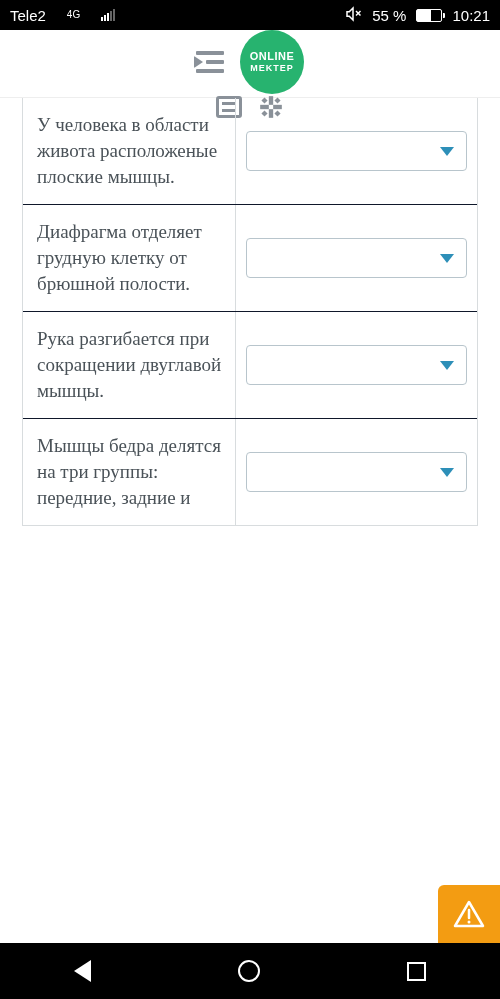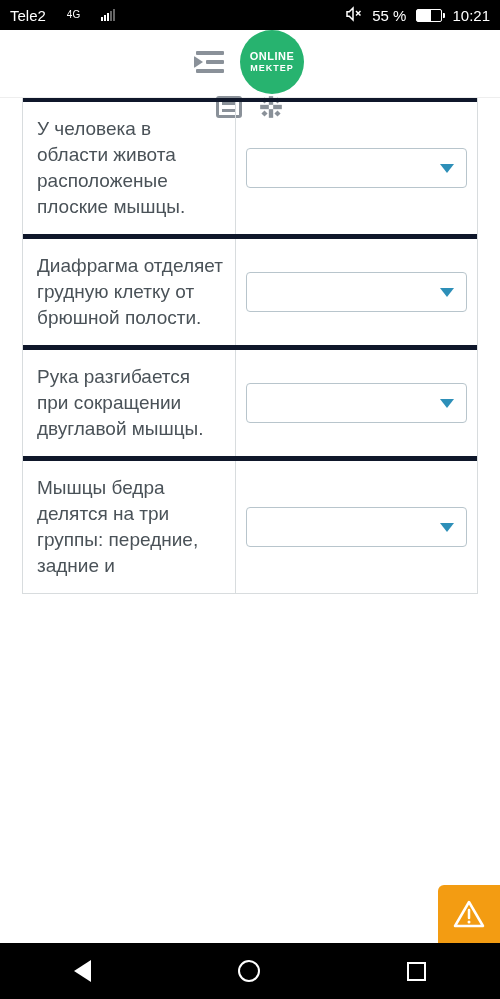--- a/index.html
+++ b/index.html
@@ -73,21 +73,22 @@
     overflow:hidden;
     position:relative;
   }
   .qtable {
     border:1px solid #d8dcde;
     border-top:none;
     margin-top:-1px;
   }
   .qrow {
     display:flex;
-    border-top:5px solid #0f172a;
+    border-top:1px solid #0f172a;
+    font-family:Liberation Serif, serif;
   }
   .qcell-text {
     flex:0 0 47%;
     padding: 14px 12px 14px 14px;
     font-size: 19px;
     line-height: 26px;
     color:#4a5258;
     border-right:1px solid #d8dcde;
   }
   .qcell-select {

